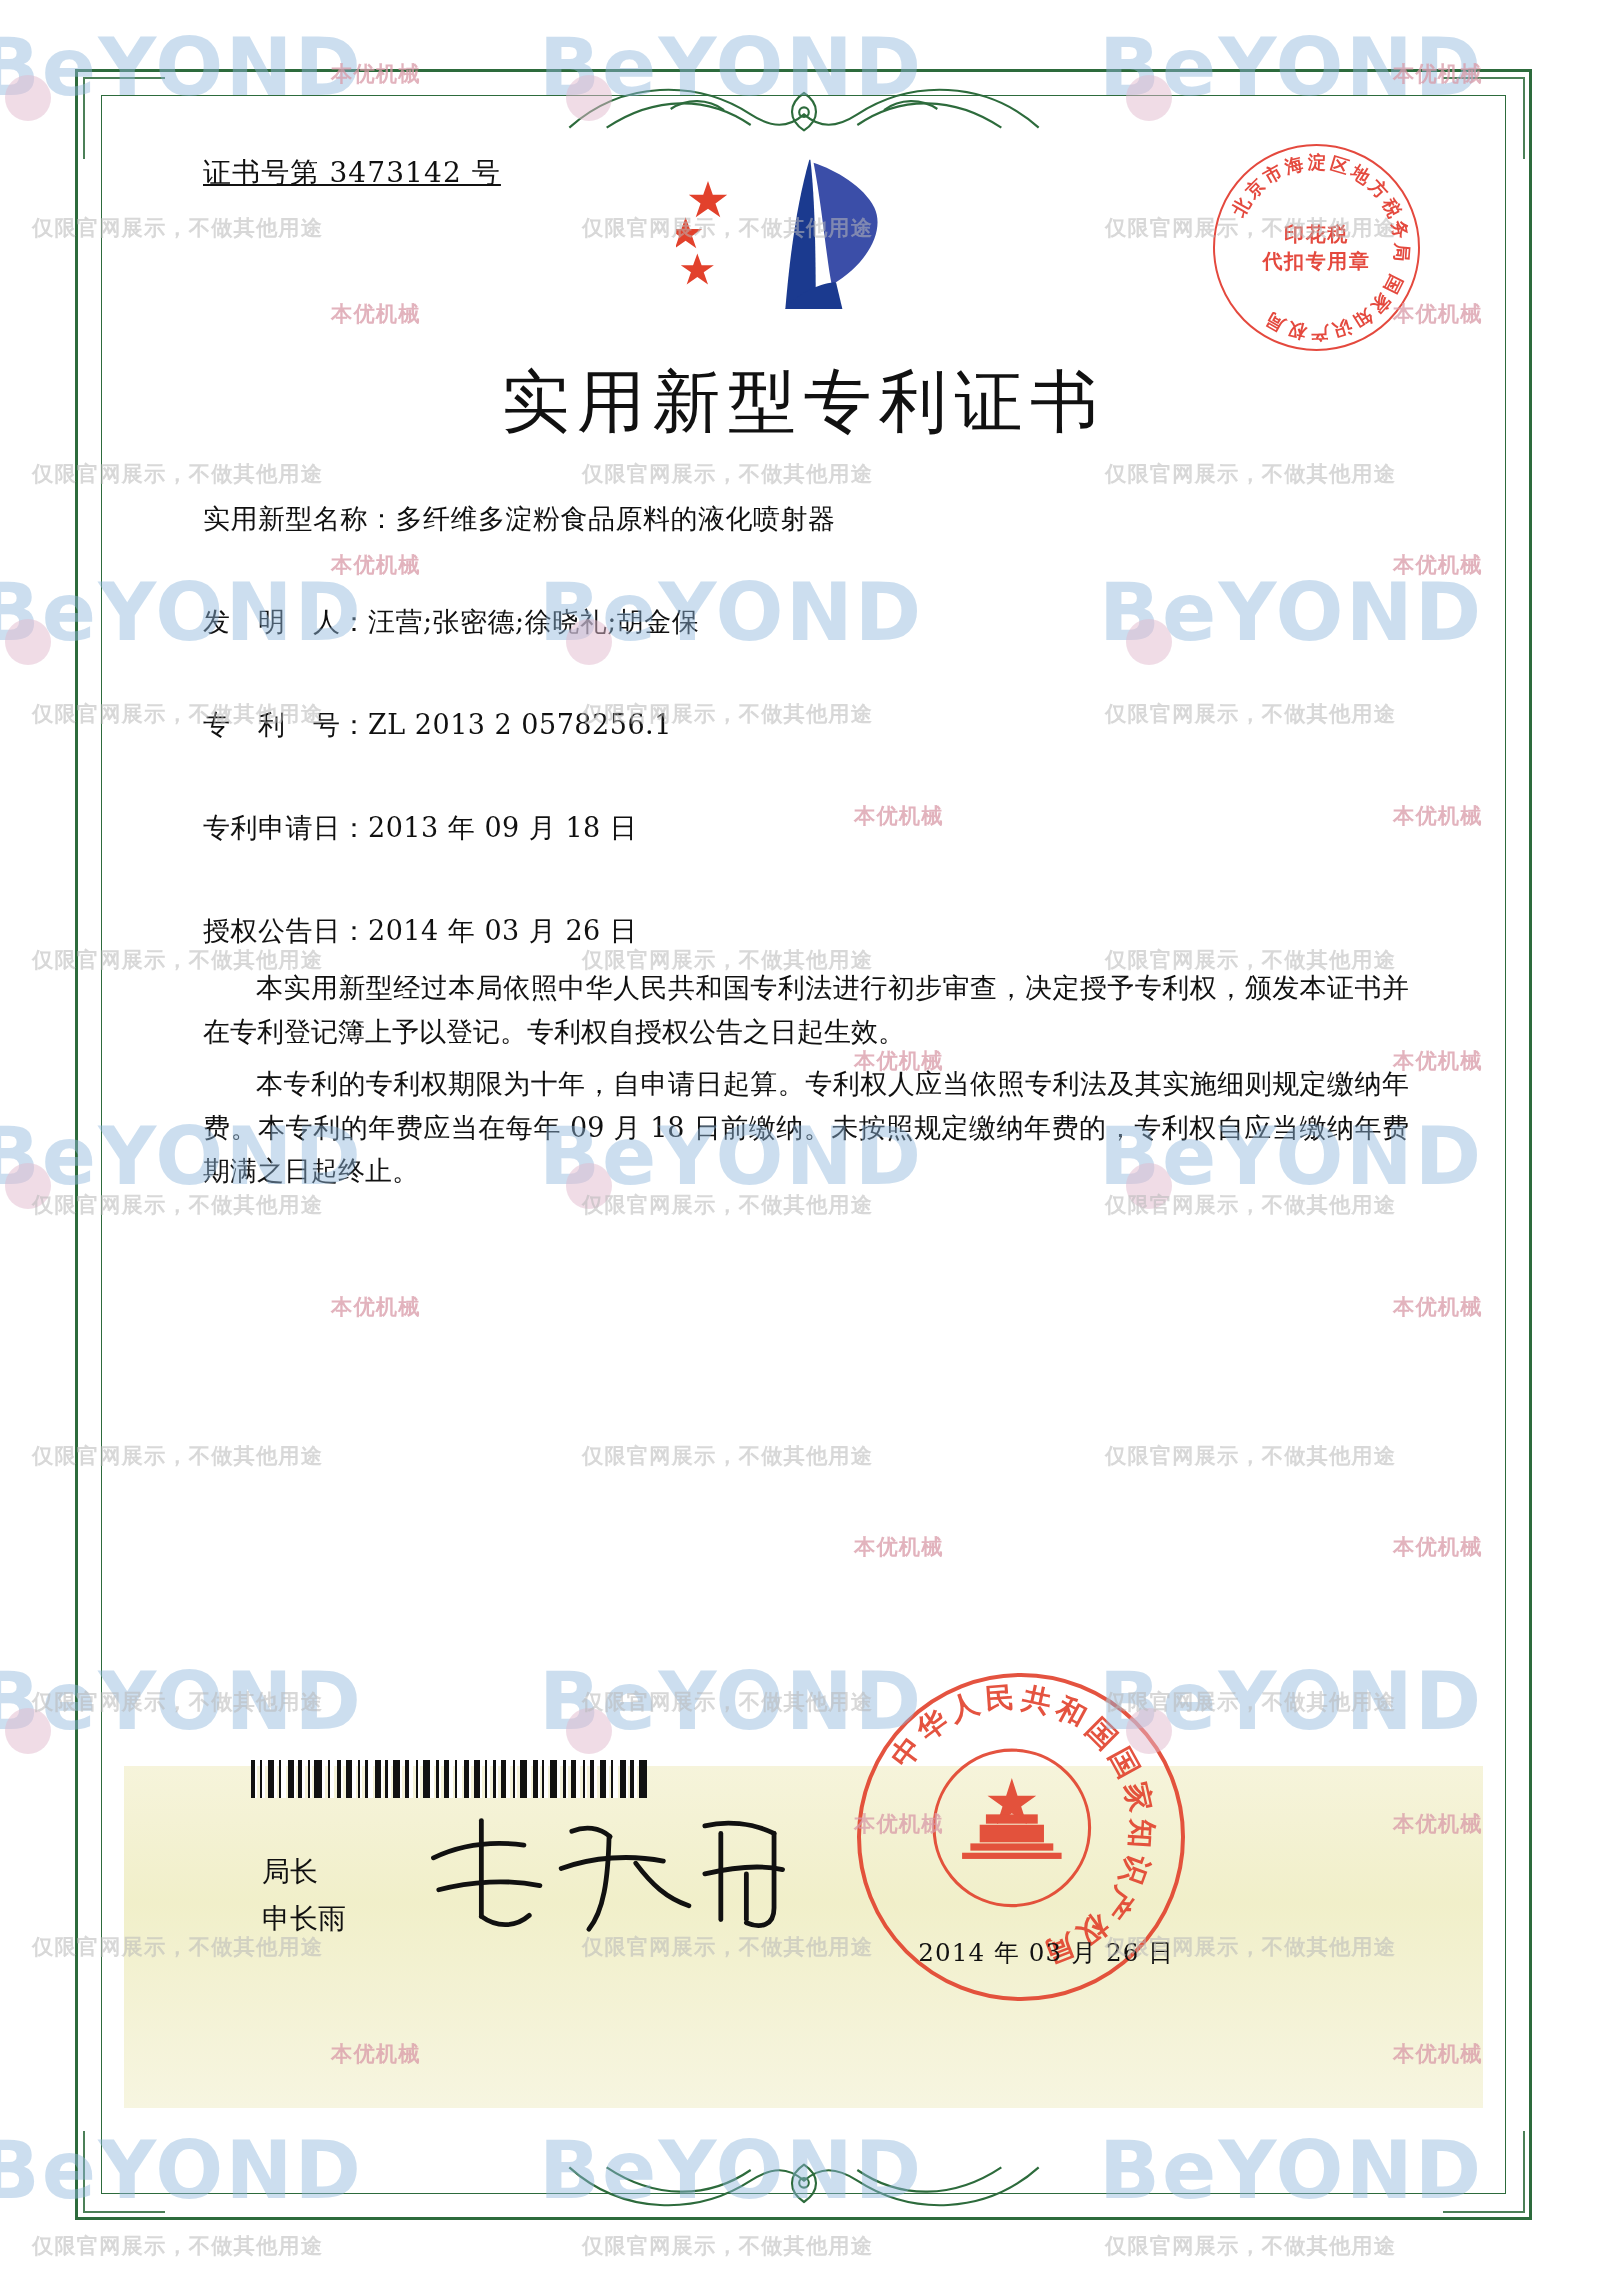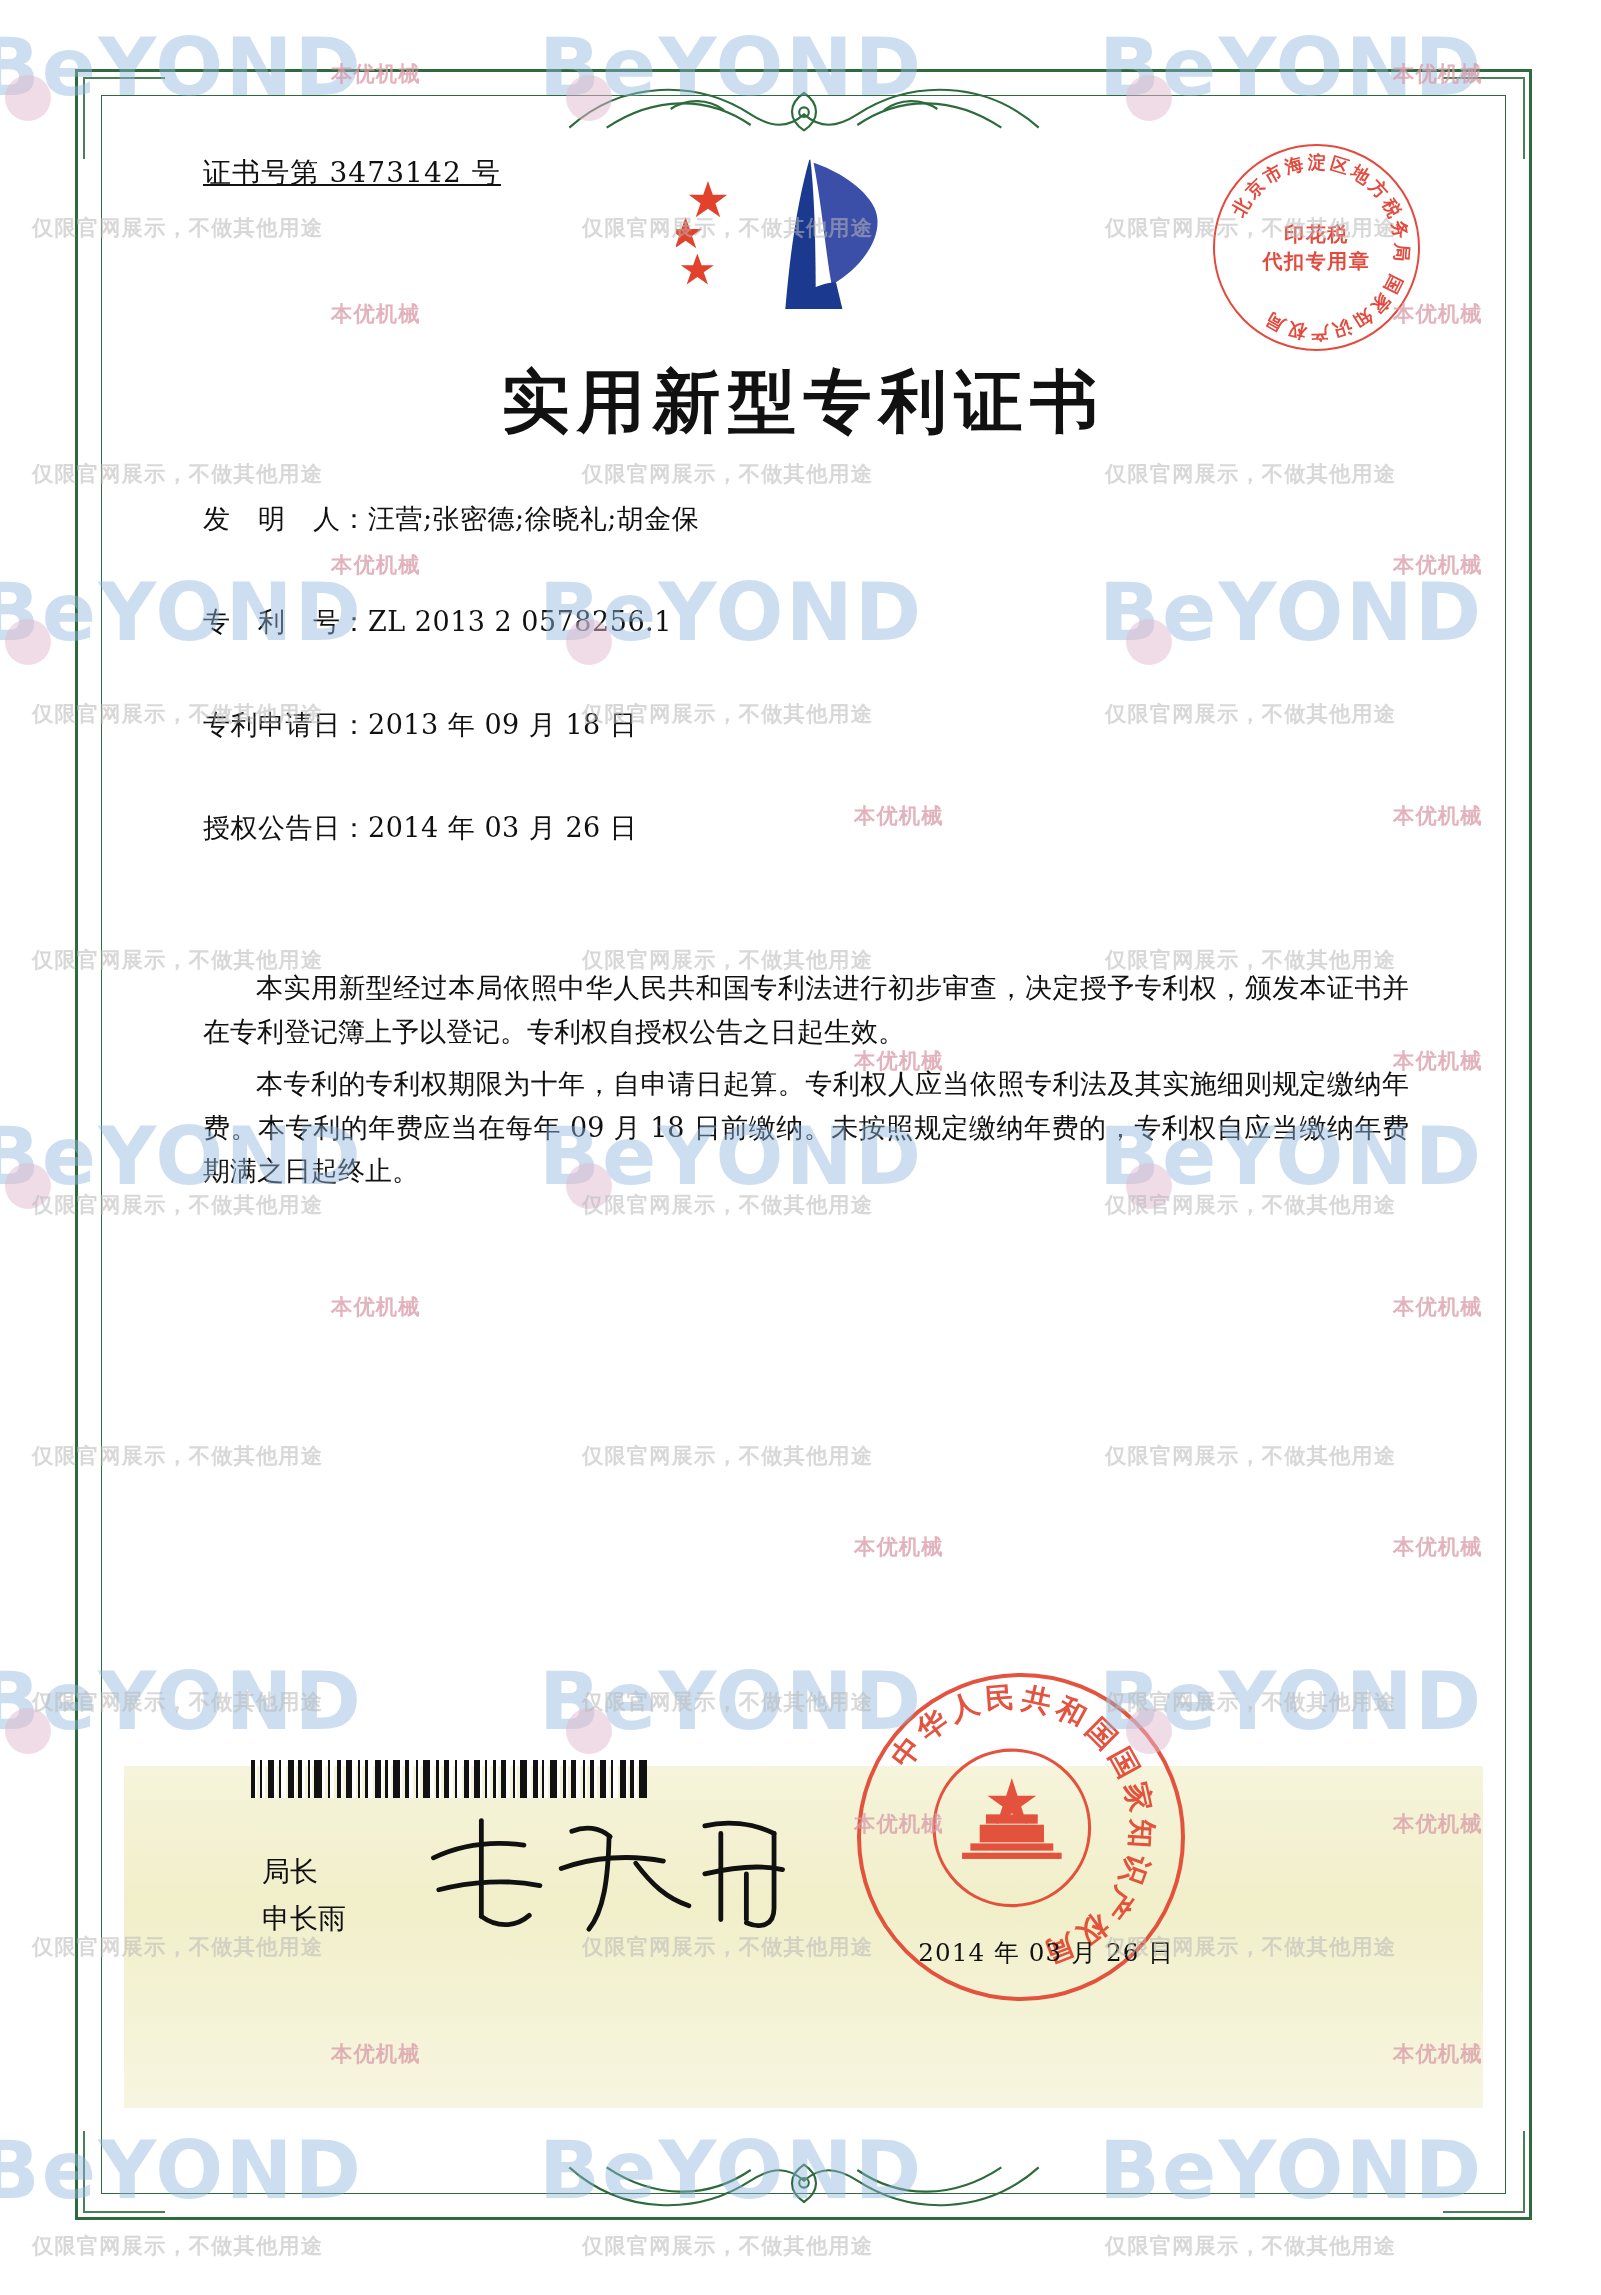--- a/index.html
+++ b/index.html
@@ -176,21 +176,21 @@
     width: 100%; height: 100%;
   }
 
   .cert-title {
     position: absolute;
     left: 0;
     right: 0;
     top: 240px;
     text-align: center;
     font-family: "DejaVu Serif", "Liberation Serif", serif;
-    font-weight: bold;
+    font-weight: normal;
     font-size: 68px;
     letter-spacing: 7.5px;
     color: #111;
   }
 
   .fields {
     position: absolute;
     left: 80px;
     right: 64px;
     top: 384px;
@@ -368,20 +368,23 @@
       </div>
       <div class="st-center">
         <div>印花税</div>
         <div>代扣专用章</div>
       </div>
     </div>
 
     <div class="cert-title">实用新型专利证书</div>
 
     <div class="fields">
+      <div class="field-row">
+        <span class="field-label">实用新型名称：</span><span class="field-value">多纤维多淀粉食品原料的液化喷射器</span>
+      </div>
       <div class="field-row">
         <span class="field-label">发　明　人：</span><span class="field-value">汪营;张密德;徐晓礼;胡金保</span>
       </div>
       <div class="field-row">
         <span class="field-label">专　利　号：</span><span class="field-value">ZL 2013 2 0578256.1</span>
       </div>
       <div class="field-row">
         <span class="field-label">专利申请日：</span><span class="field-value">2013 年 09 月 18 日</span>
       </div>
       <div class="field-row">

